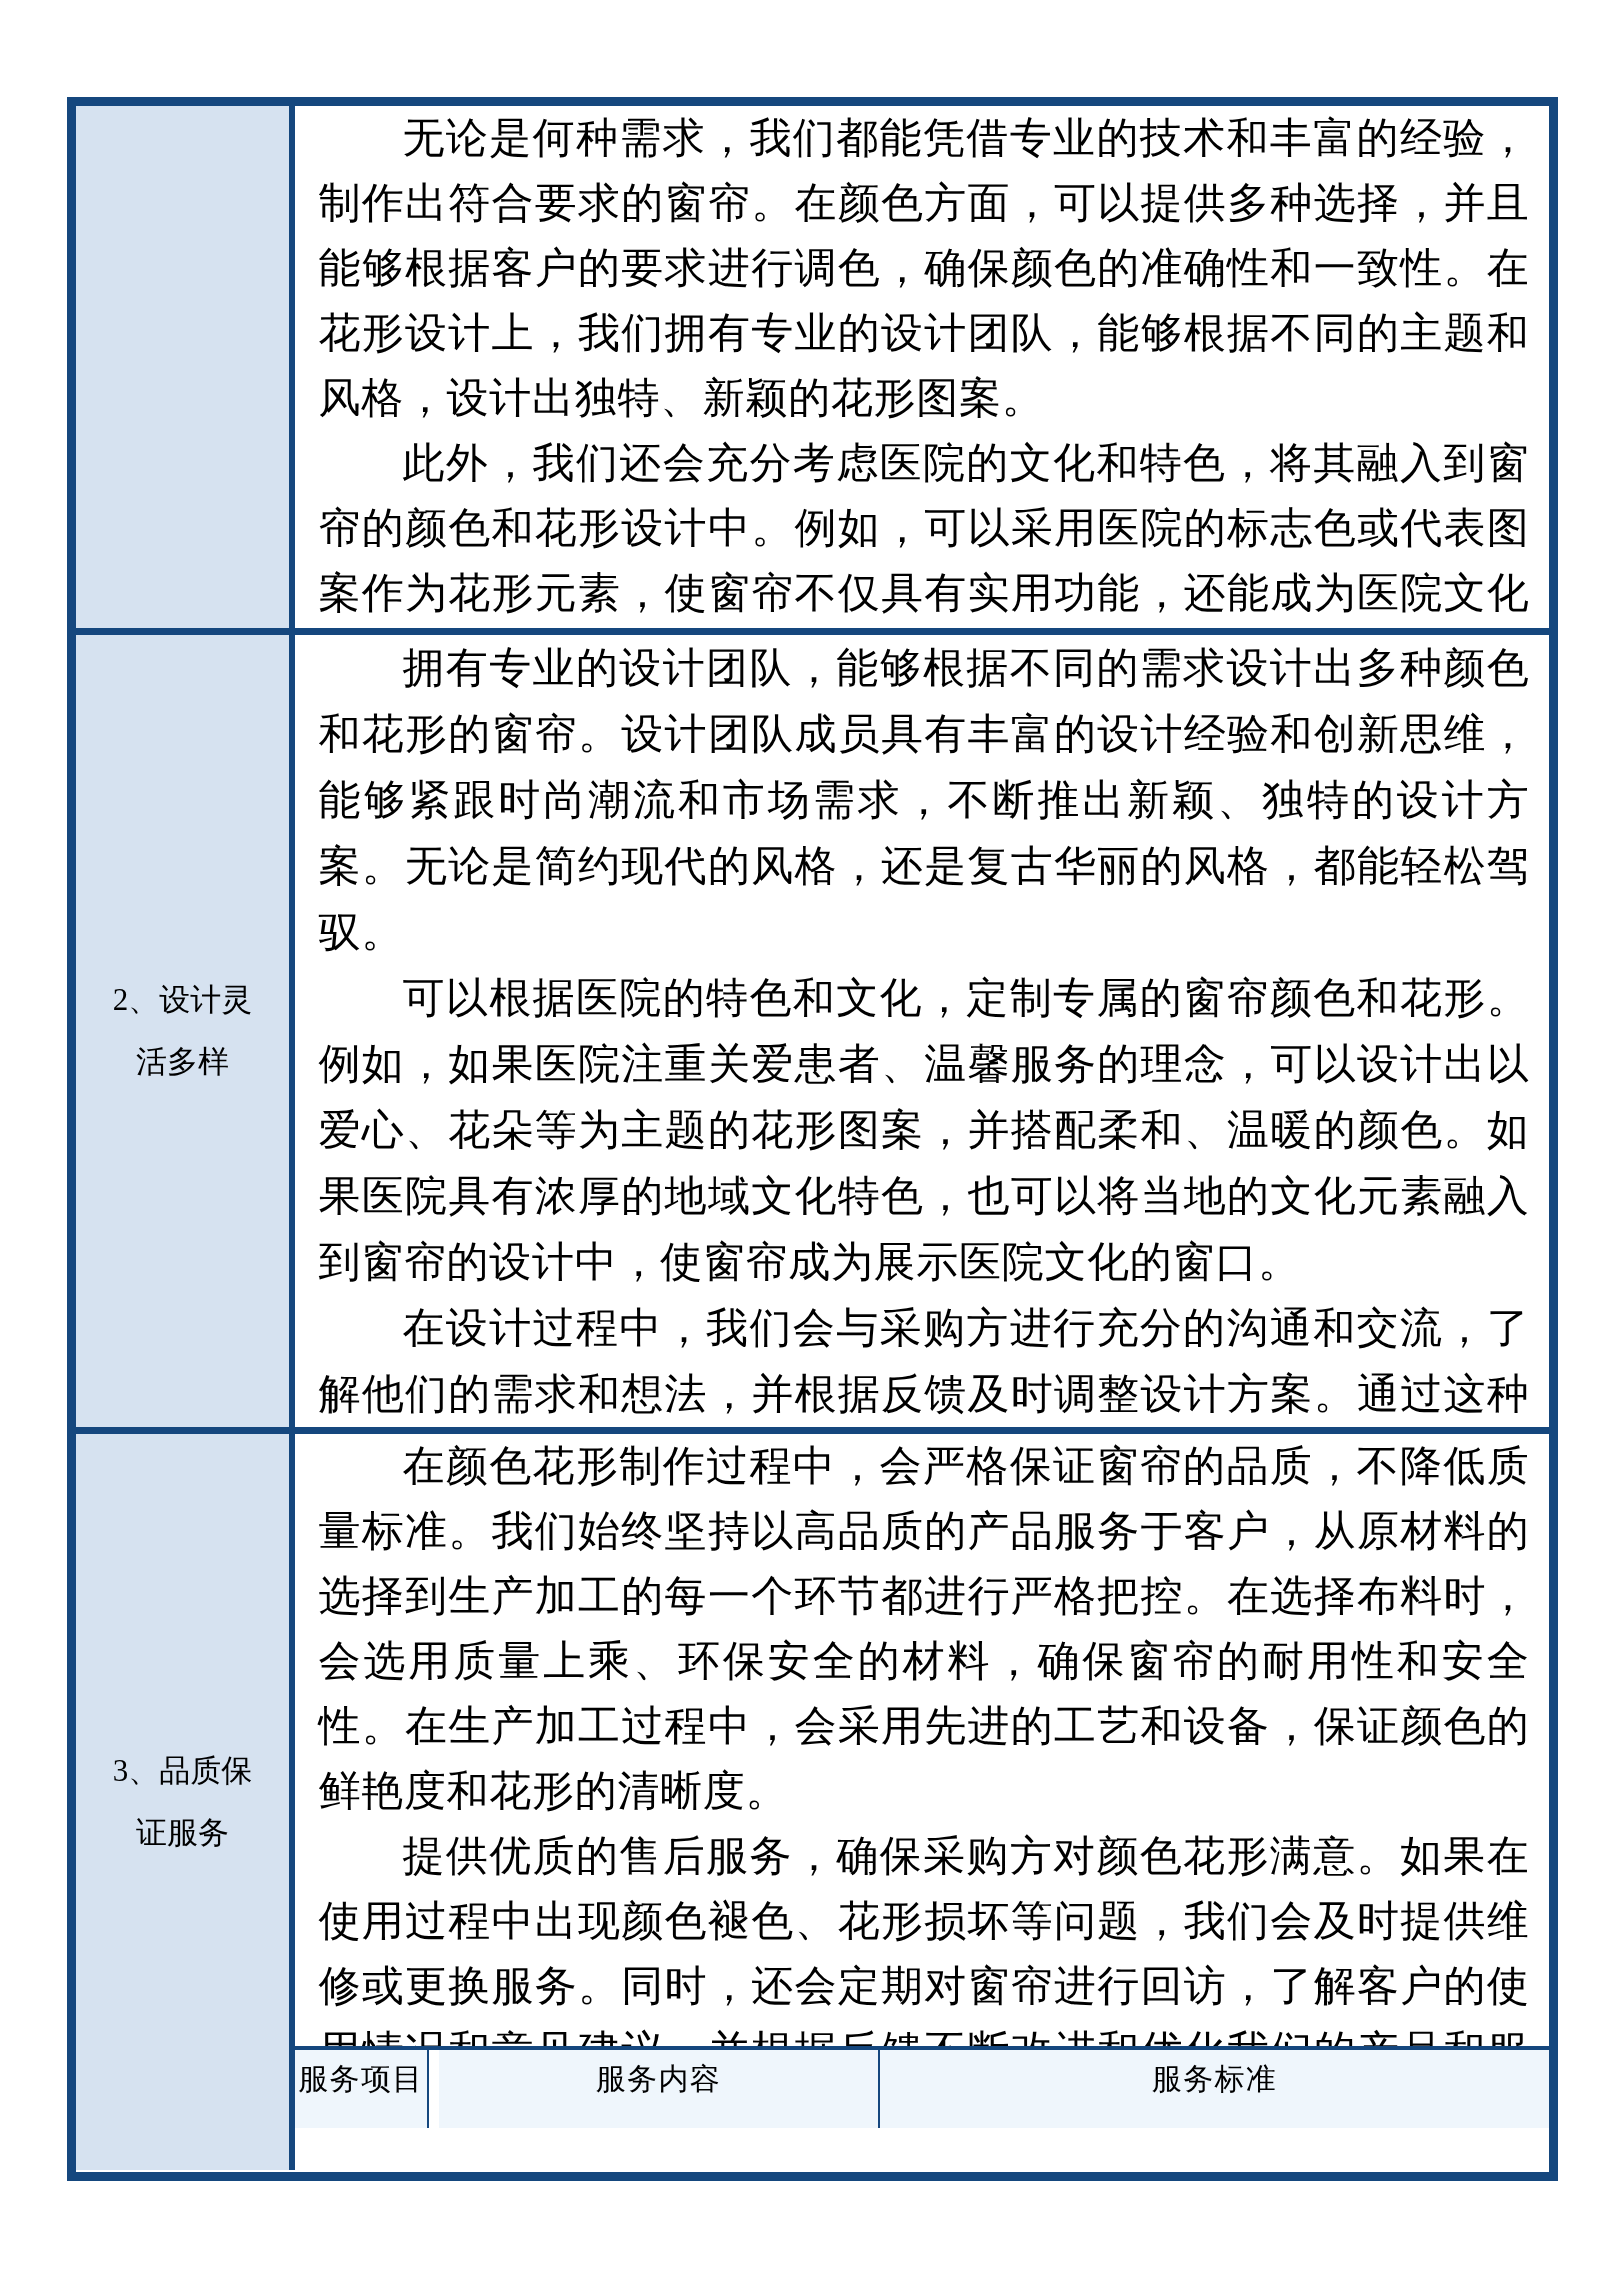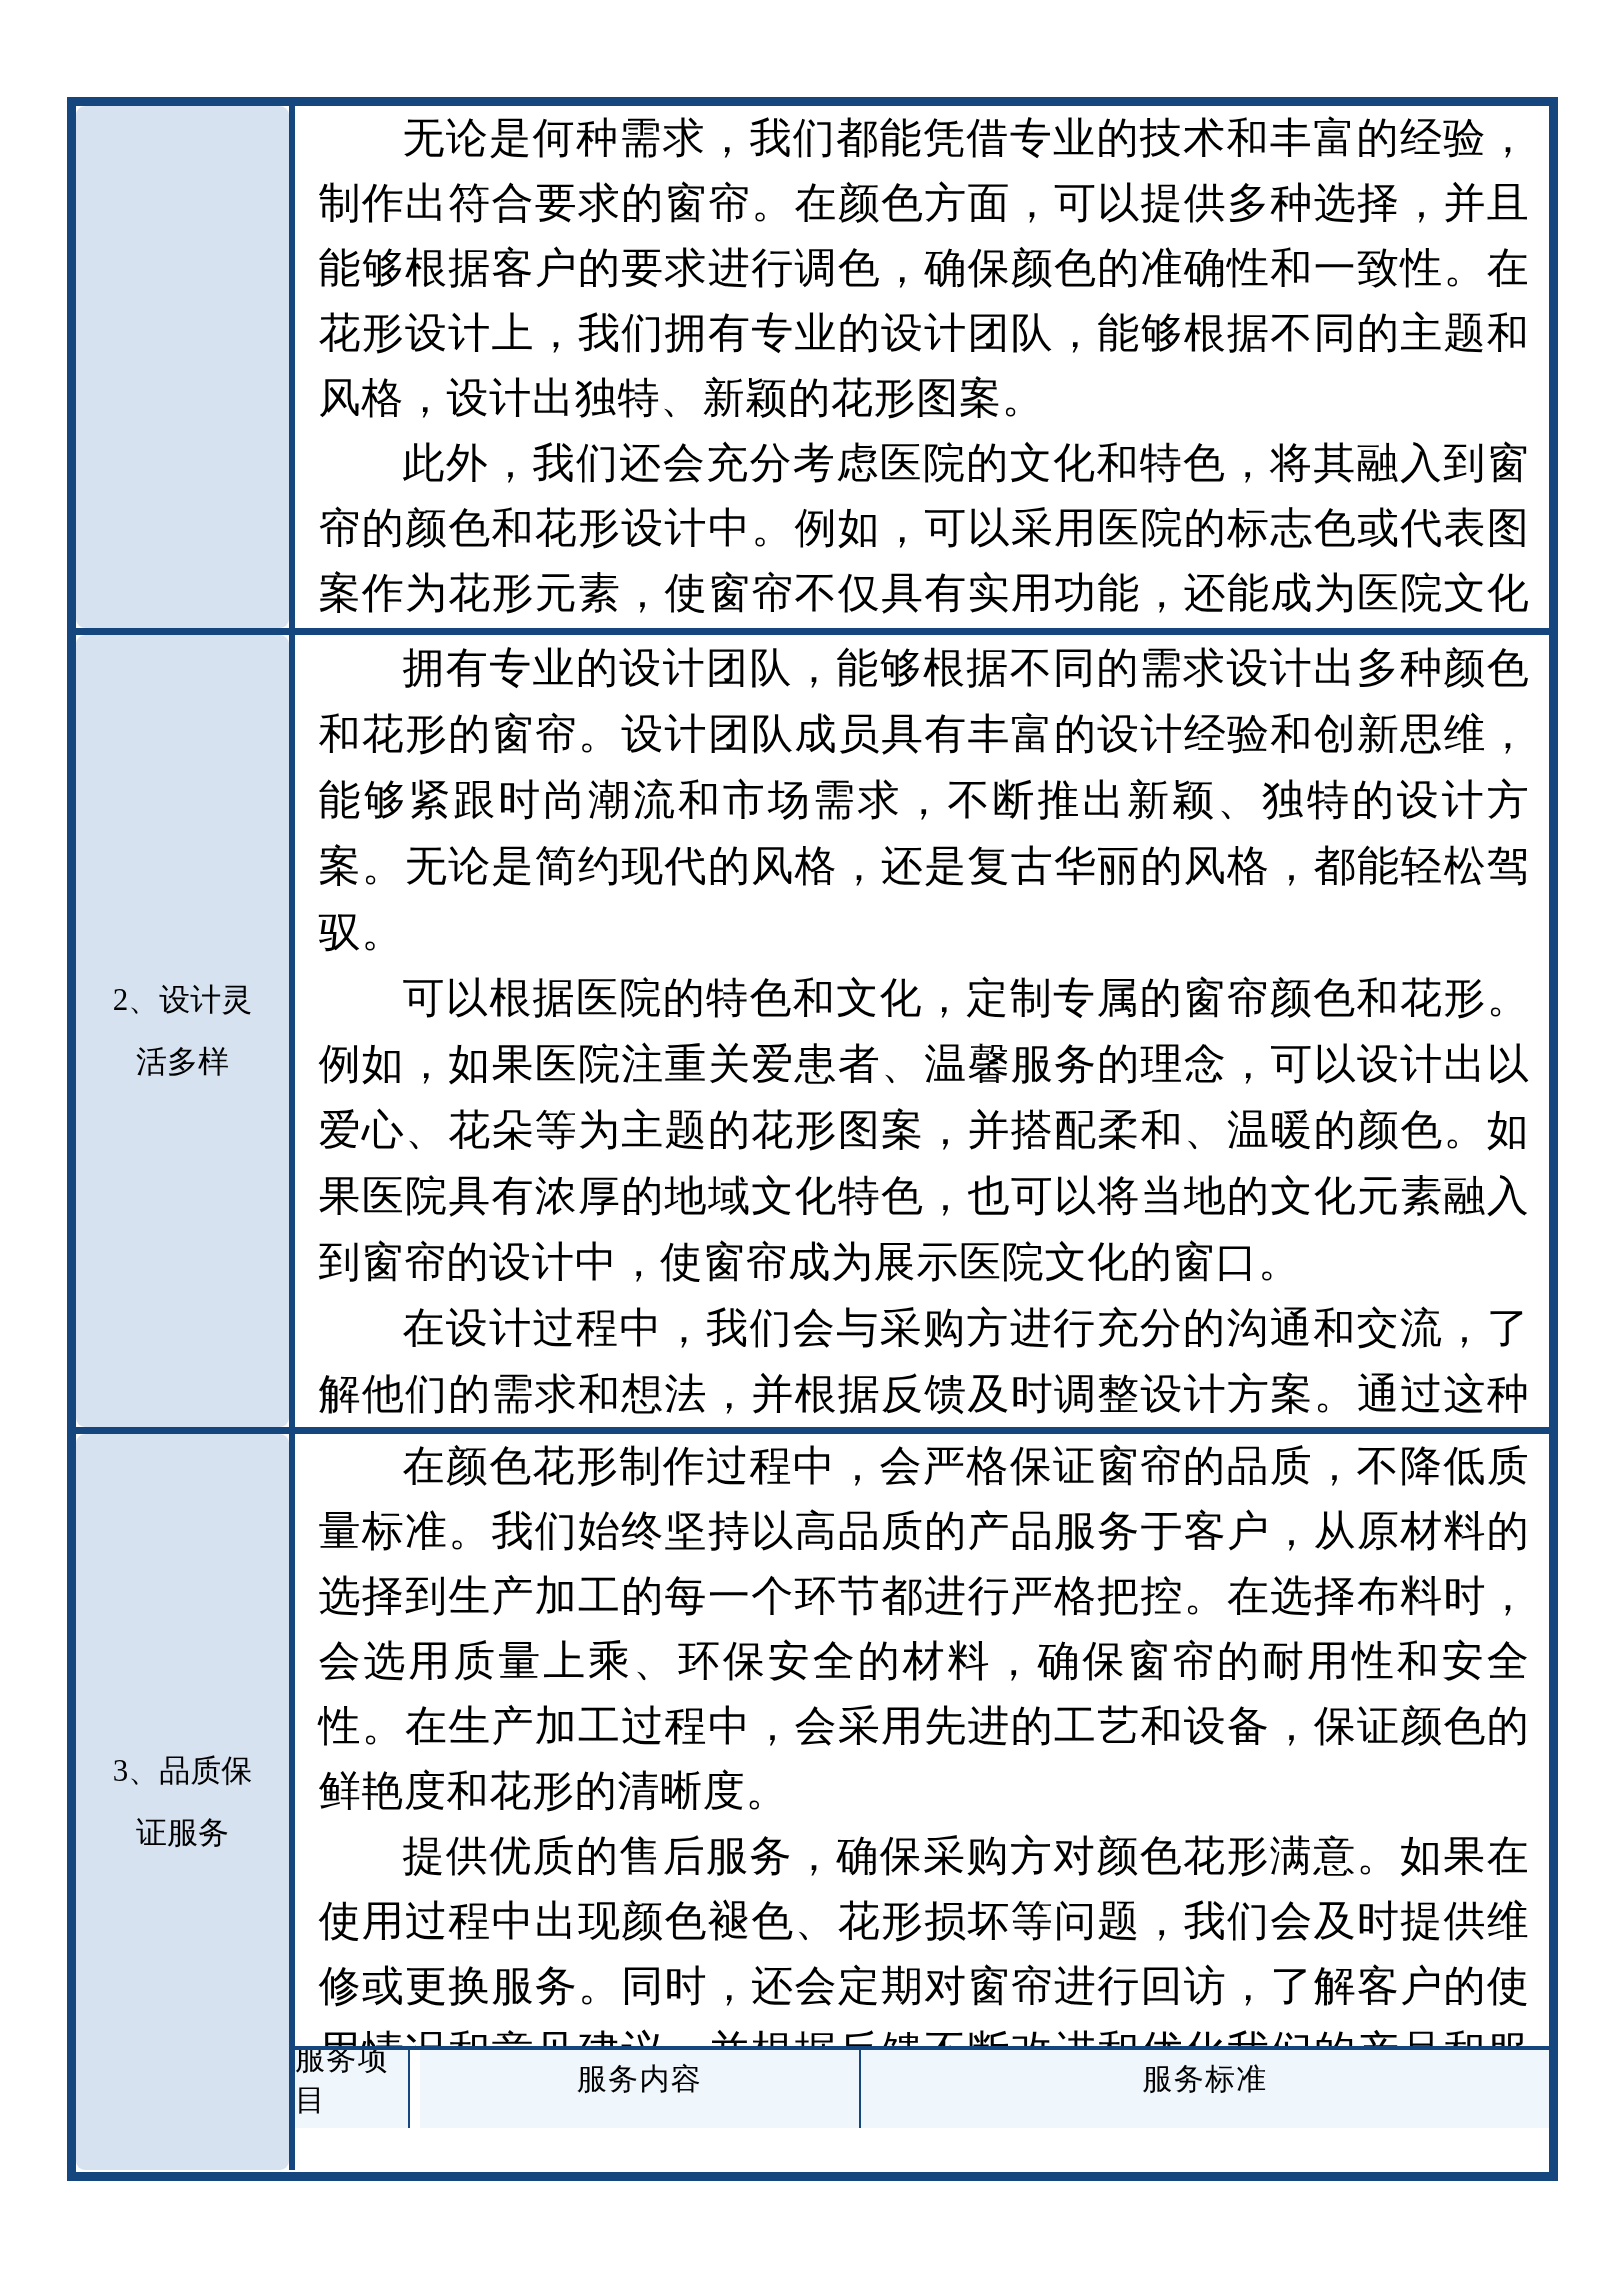--- a/index.html
+++ b/index.html
@@ -32,21 +32,20 @@
   .row-3{height:736px;}
   .h-sep{height:7.2px;width:100%;background:var(--navy);flex:none;}
   .label-cell{
     width:213px;flex:none;
     background:var(--label-bg);
     display:flex;align-items:center;justify-content:center;
     text-align:center;
     font-size:31px;line-height:62px;
     color:var(--ink);
     white-space:pre-line;
-    border-radius:9px;
   }
   .v-div{width:5.9px;flex:none;background:var(--navy);}
   .content-cell{
     flex:1;
     background:#ffffff;
     color:var(--ink);
     display:flex;flex-direction:column;
     overflow:hidden;
   }
   .content-cell p{
@@ -73,21 +72,21 @@
     background:var(--subcell-bg);
     display:flex;align-items:center;justify-content:center;
     box-sizing:border-box;
     font-size:30px;
     letter-spacing:1.3px;
     padding-bottom:19.6px;
     color:var(--ink);
     overflow:hidden;
   }
   .sub-v-div{width:2px;flex:none;background:var(--navy);}
-  .sub-c1{width:113px;flex:none;}
+  .sub-c1{width:132px;flex:none;}
   .sub-c2{width:439px;flex:none;margin-left:10px;}
   .sub-c3{flex:1;}
 </style>
 </head>
 <body>
 
 <div class="page">
   <div class="doc-table">
 
     <div class="t-row row-1">

